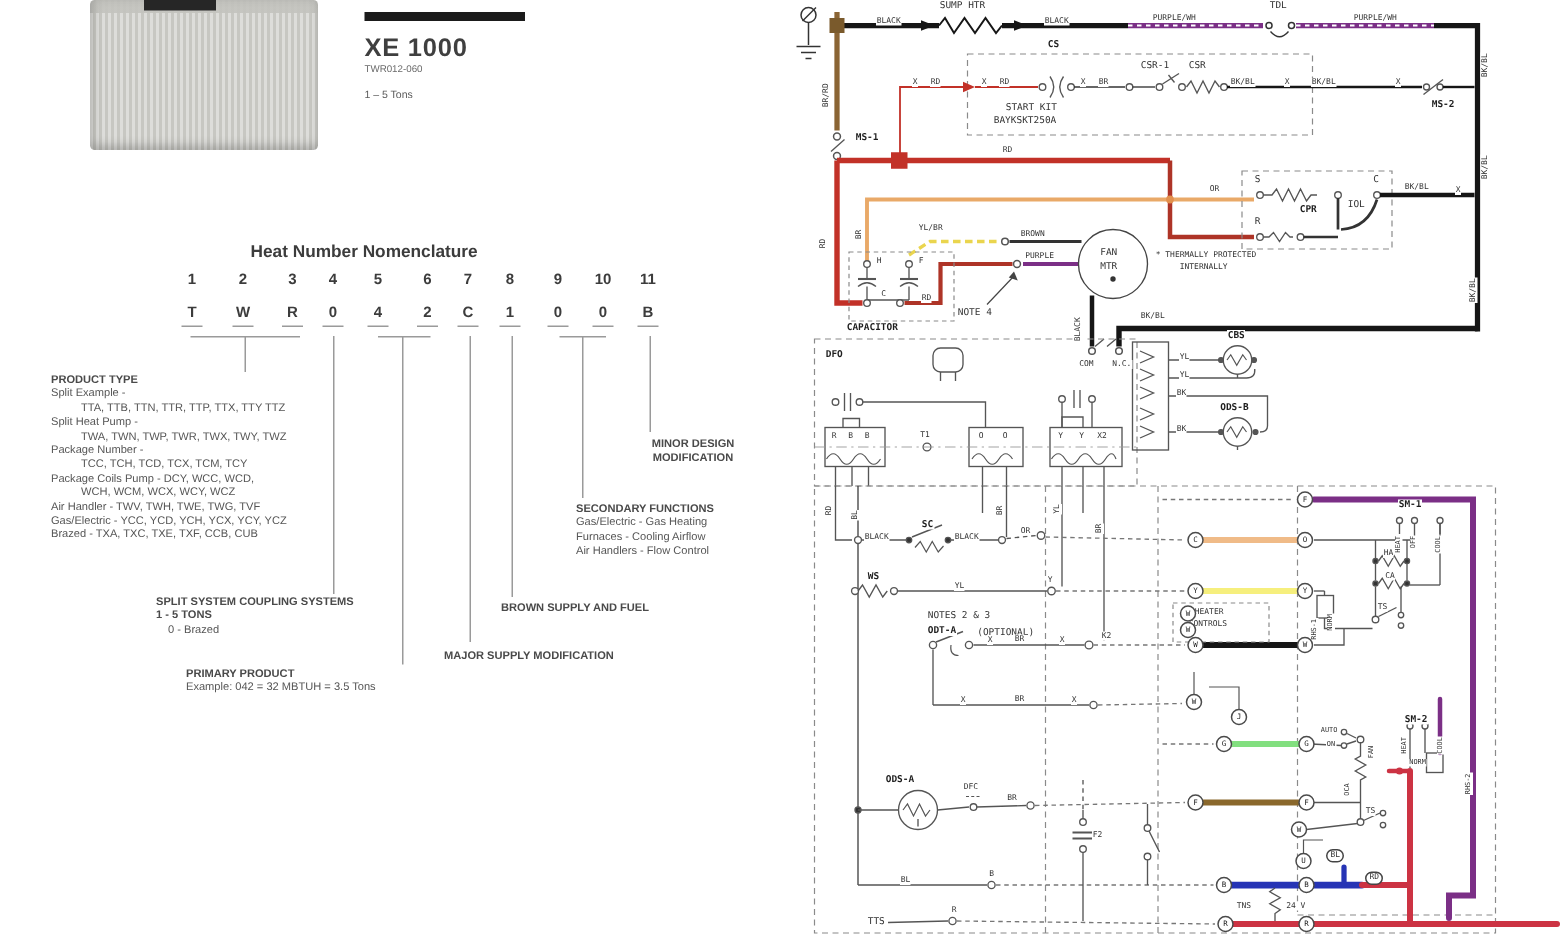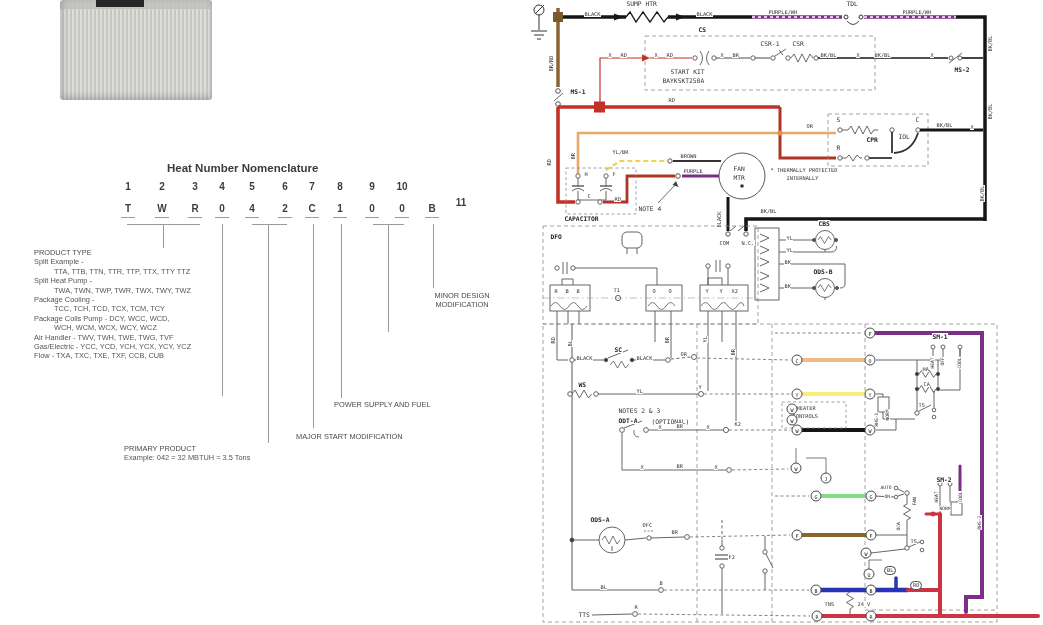--- a/index.html
+++ b/index.html
@@ -17,21 +17,21 @@
   .blackbar{position:absolute;left:0;top:0;width:107px;height:6px;background:#1b1b1b;}
   #product-card{position:absolute;left:243px;top:8px;width:140px;}
   .series{margin-top:14px;font-size:17px;font-weight:bold;color:#3f3f3f;letter-spacing:.5px;}
   .model{font-size:6.5px;color:#6a6a6a;margin-top:1px;}
   .tons{font-size:7px;color:#5a5a5a;margin-top:10px;}
   #nomen-title{position:absolute;left:167px;top:162px;font-size:11.5px;font-weight:bold;color:#3c3c3c;}
   .col{position:absolute;width:20px;text-align:center;font-weight:bold;font-size:10px;color:#3c3c3c;}
   .uline{position:absolute;width:14px;border-top:1px solid #9a9a9a;height:0;}
   .cline{position:absolute;background:#9a9a9a;}
   .lp-block{position:absolute;font-size:7.4px;line-height:9.4px;color:#555;white-space:nowrap;}
-  .lp-block .bold{font-weight:normal;color:#4a4a4a;}
+  .lp-block .bold{font-weight:bold;color:#4a4a4a;}
   .ind{padding-left:20px;}
   .ind8{padding-left:8px;}
 
   
   #diagram{position:absolute;left:530px;top:0;width:513px;height:625px;}
   #wires{position:absolute;left:0;top:0;}
   #diagram-labels{position:absolute;left:0;top:0;width:513px;height:625px;}
   .dlbl{position:absolute;font-family:"DejaVu Sans Mono","Liberation Mono",monospace;
     font-size:6.3px;line-height:7px;color:#333;white-space:nowrap;background:#fff;
     transform-origin:left top;padding:0 .5px;}
@@ -44,34 +44,40 @@
     display:flex;align-items:center;justify-content:center;transform:translate(-50%,-50%);}
 </style>
 </head>
 <body>
 
 <div id="page">
 
   <div id="left-panel">
     <div class="acunit"></div>
 
+    <div id="product-card">
+      <div class="blackbar"></div>
+      <div class="series">XE 1000</div>
+      <div class="model">TWR012-060</div>
+      <div class="tons">1 – 5 Tons</div>
+    </div>
 
     <div id="nomen-title">Heat Number Nomenclature</div>
     <div id="nomen-cols">
         <span class="col" style="left: 118px; top: 181px;">1</span>
         <span class="col" style="left: 152px; top: 181px;">2</span>
         <span class="col" style="left: 185px; top: 181px;">3</span>
         <span class="col" style="left: 212px; top: 181px;">4</span>
         <span class="col" style="left: 242px; top: 181px;">5</span>
         <span class="col" style="left: 275px; top: 181px;">6</span>
         <span class="col" style="left: 302px; top: 181px;">7</span>
         <span class="col" style="left: 330px; top: 181px;">8</span>
         <span class="col" style="left: 362px; top: 181px;">9</span>
         <span class="col" style="left: 392px; top: 181px;">10</span>
-        <span class="col" style="left: 422px; top: 197px; margin-left: 29px;">11</span>
+        <span class="col" style="left: 422px; top: 181px;">11</span>
         <span class="col" style="left: 118px; top: 203px;">T</span>
         <span class="uline" style="left: 121px; top: 217px;"></span>
         <span class="col" style="left: 152px; top: 203px;">W</span>
         <span class="uline" style="left: 155px; top: 217px;"></span>
         <span class="col" style="left: 185px; top: 203px;">R</span>
         <span class="uline" style="left: 188px; top: 217px;"></span>
         <span class="col" style="left: 212px; top: 203px;">0</span>
         <span class="uline" style="left: 215px; top: 217px;"></span>
         <span class="col" style="left: 242px; top: 203px;">4</span>
         <span class="uline" style="left: 245px; top: 217px;"></span>
@@ -99,42 +105,53 @@
     <div class="cline" style="left:373px;top:224px;width:31px;height:1px"></div>
     <div class="cline" style="left:388px;top:224px;width:1px;height:108px"></div>
     <div class="cline" style="left:433px;top:224px;width:1px;height:64px"></div>
 
     <div class="lp-block" style="left:34px;top:248px">
       <div class="bold">PRODUCT TYPE</div>
       <div>Split Example -</div>
       <div class="ind">TTA, TTB, TTN, TTR, TTP, TTX, TTY TTZ</div>
       <div>Split Heat Pump -</div>
       <div class="ind">TWA, TWN, TWP, TWR, TWX, TWY, TWZ</div>
-      <div>Package Cooling -</div>
+      <div>Package Number -</div>
       <div class="ind">TCC, TCH, TCD, TCX, TCM, TCY</div>
       <div>Package Coils Pump - DCY, WCC, WCD,</div>
       <div class="ind">WCH, WCM, WCX, WCY, WCZ</div>
       <div>Air Handler - TWV, TWH, TWE, TWG, TVF</div>
       <div>Gas/Electric - YCC, YCD, YCH, YCX, YCY, YCZ</div>
-      <div>Flow - TXA, TXC, TXE, TXF, CCB, CUB</div>
+      <div>Brazed - TXA, TXC, TXE, TXF, CCB, CUB</div>
     </div>
 
     <div class="lp-block" style="left:420px;top:291px;width:84px;text-align:center">
       <div class="bold">MINOR DESIGN</div>
       <div class="bold">MODIFICATION</div>
     </div>
 
-
+    <div class="lp-block" style="left:384px;top:334px">
+      <div class="bold">SECONDARY FUNCTIONS</div>
+      <div>Gas/Electric - Gas Heating</div>
+      <div>Furnaces - Cooling Airflow</div>
+      <div>Air Handlers - Flow Control</div>
+    </div>
+
+    <div class="lp-block" style="left:104px;top:396px">
+      <div class="bold">SPLIT SYSTEM COUPLING SYSTEMS</div>
+      <div class="bold">1 - 5 TONS</div>
+      <div class="ind8">0 - Brazed</div>
+    </div>
 
     <div class="lp-block" style="left:334px;top:400px">
-      <div class="bold">POWER SUPPLY AND FUEL</div>
+      <div class="bold">BROWN SUPPLY AND FUEL</div>
     </div>
 
     <div class="lp-block" style="left:296px;top:432px">
-      <div class="bold">MAJOR START MODIFICATION</div>
+      <div class="bold">MAJOR SUPPLY MODIFICATION</div>
     </div>
 
     <div class="lp-block" style="left:124px;top:444px">
       <div class="bold">PRIMARY PRODUCT</div>
       <div>Example: 042 = 32 MBTUH = 3.5 Tons</div>
     </div>
   </div>
 
   <div id="diagram">
     <svg id="wires" width="513" height="625" viewBox="0 0 513 625">

